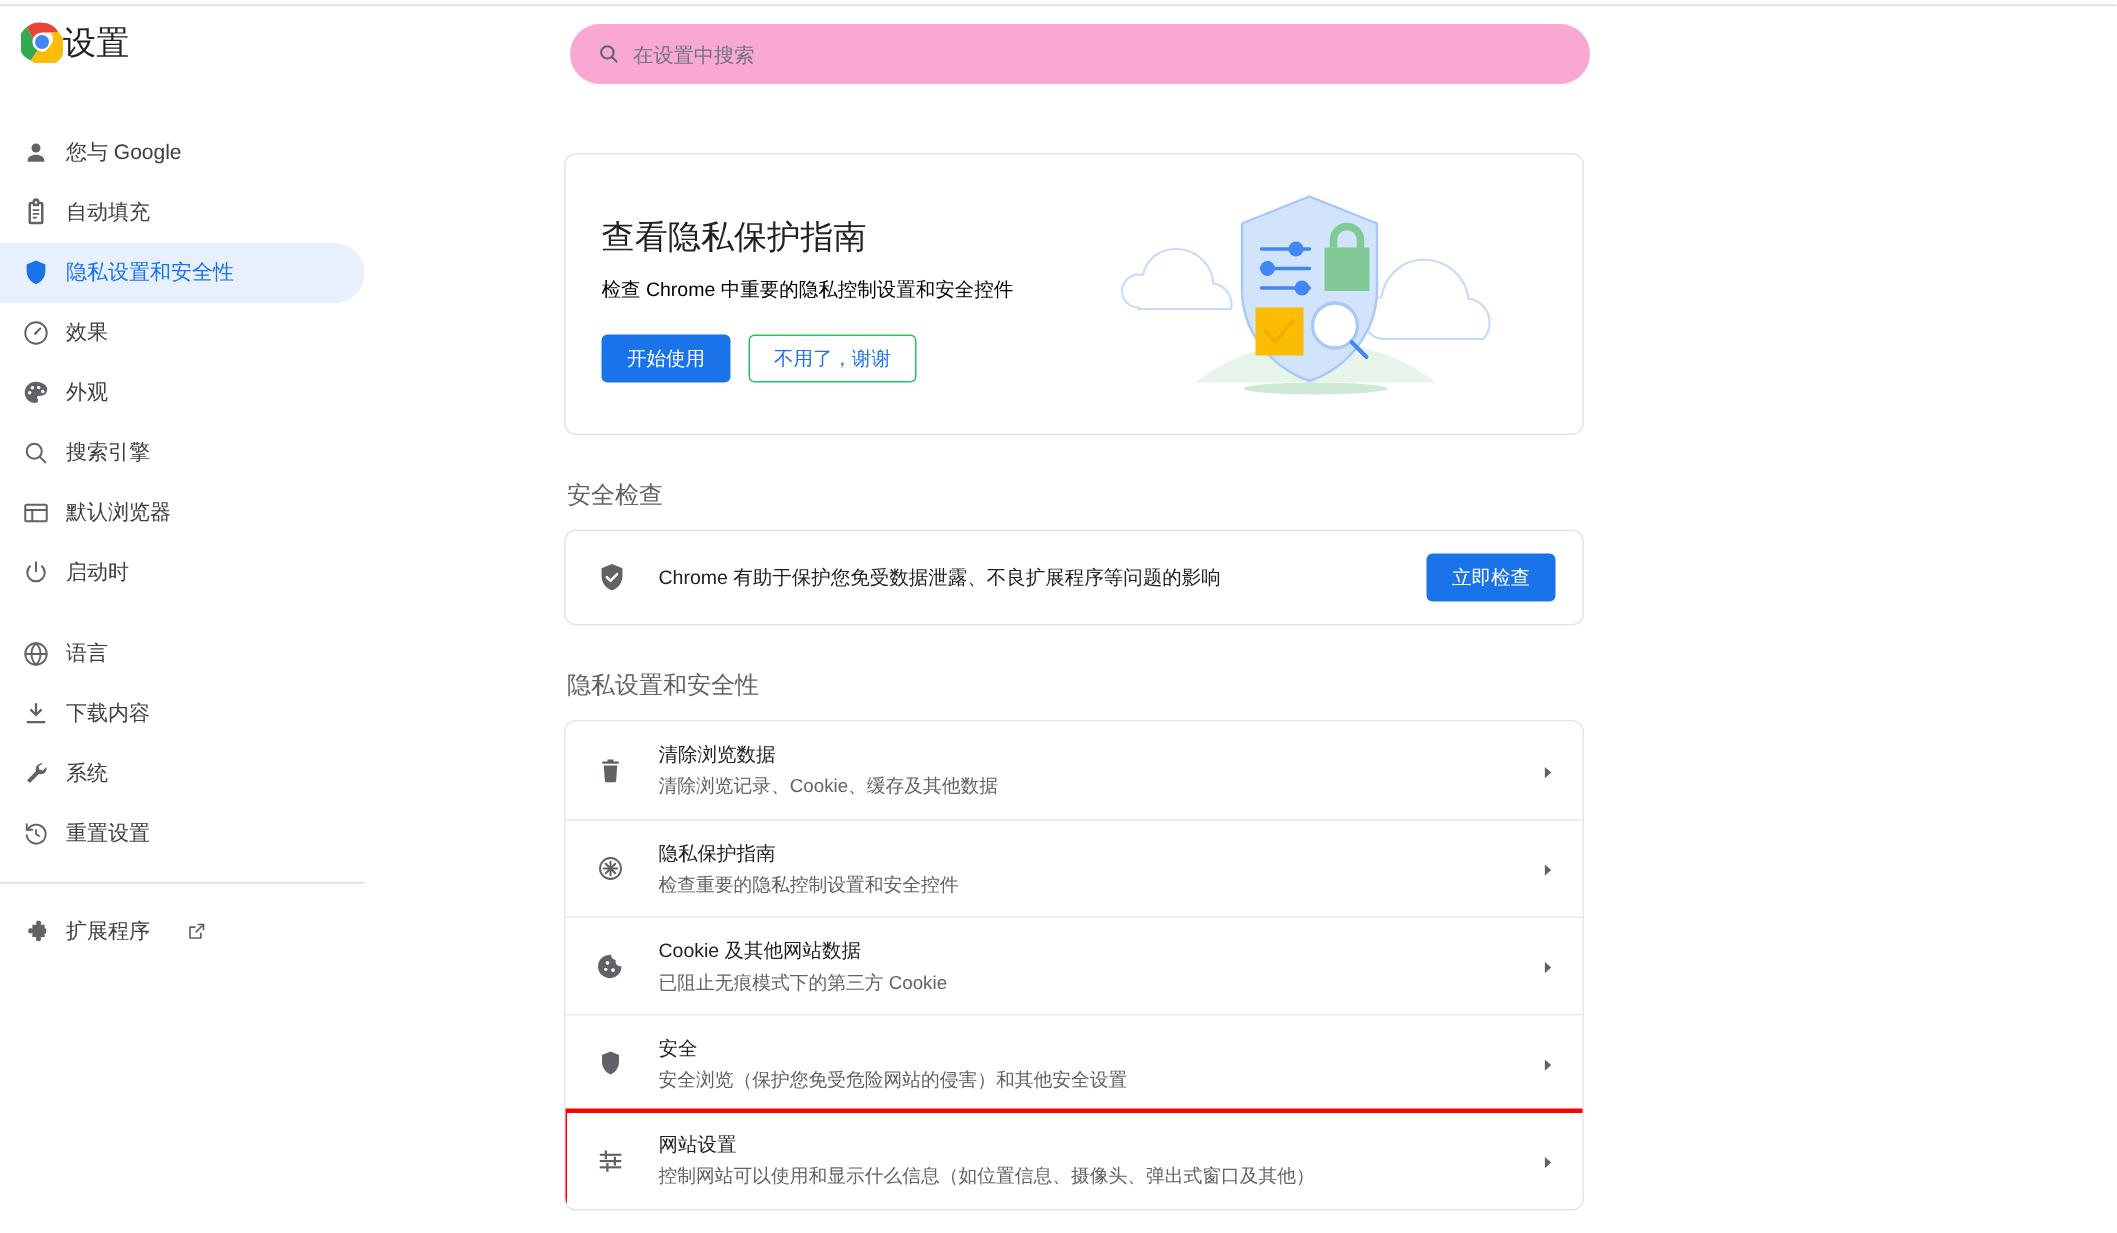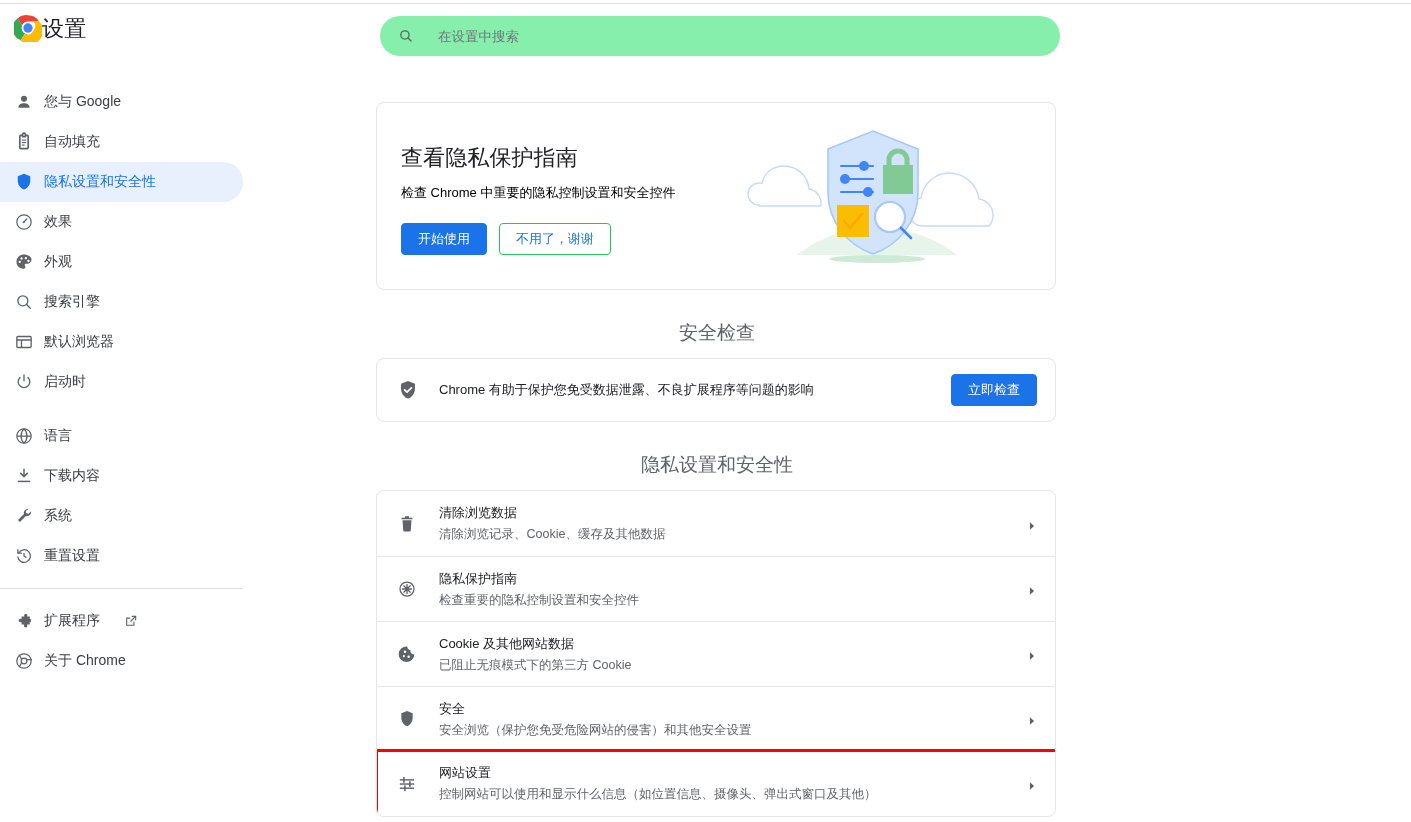--- a/index.html
+++ b/index.html
@@ -81,24 +81,24 @@
     flex: 1 1 auto;
     padding-top: 0;
     position: relative;
     overflow: hidden;
   }
 
   .search-wrap { padding: 12px 0 0 80px; }
   .search-box {
     display: flex;
     align-items: center;
-    gap: 24px;
+    gap: 8px;
     width: 680px;
     height: 40px;
-    background: #86efac;
+    background: #f9a8d4;
     border-radius: 20px;
     padding: 0 18px;
   }
   .search-box .sic { width: 16px; height: 16px; flex: 0 0 16px; }
   .search-input {
     border: 0;
     outline: 0;
     background: transparent;
     font-family: inherit;
     font-size: 13.5px;
@@ -158,24 +158,23 @@
     position: absolute;
     right: 18px;
     top: 6px;
     width: 300px;
     height: 180px;
     z-index: 1;
   }
 
   
   .section-title {
-    font-size: 19px;
+    font-size: 16px;
     color: #5f6368;
     margin: 30px 0 12px 2px;
-    text-align: center;
   }
 
   
   .safety-row {
     display: flex;
     align-items: center;
     height: 62px;
     padding: 0 18px 0 20px;
     gap: 20px;
   }
@@ -376,30 +375,20 @@
         <span class="nav-label">扩展程序</span>
         <span class="ext-link">
           <svg viewBox="0 0 24 24" width="14" height="14" fill="none" stroke="#5f6368" stroke-width="1.9">
             <path d="M14 4h6v6" stroke-linecap="round"></path>
             <path d="M20 4l-8.4 8.4" stroke-linecap="round"></path>
             <path d="M17 14v5.4H4.6V7H10" stroke-linecap="round"></path>
           </svg>
         </span>
       </div>
 
-      <div class="nav-item">
-        <span class="ic">
-          <svg viewBox="0 0 24 24" width="20" height="20" fill="none" stroke="#5f6368" stroke-width="1.5">
-            <circle cx="12" cy="12" r="8.6"></circle>
-            <circle cx="12" cy="12" r="3.4"></circle>
-            <path d="M14.9 10.3h6.6M9.4 13.7l-3.3 5.8M9.4 10.3L6.1 4.5"></path>
-          </svg>
-        </span>
-        <span class="nav-label">关于 Chrome</span>
-      </div>
 
     </nav>
   </aside>
 
   <main class="main">
 
     <div class="search-wrap">
       <div class="search-box">
         <span class="sic">
           <svg viewBox="0 0 24 24" width="16" height="16" fill="none" stroke="#5f6368" stroke-width="2">

